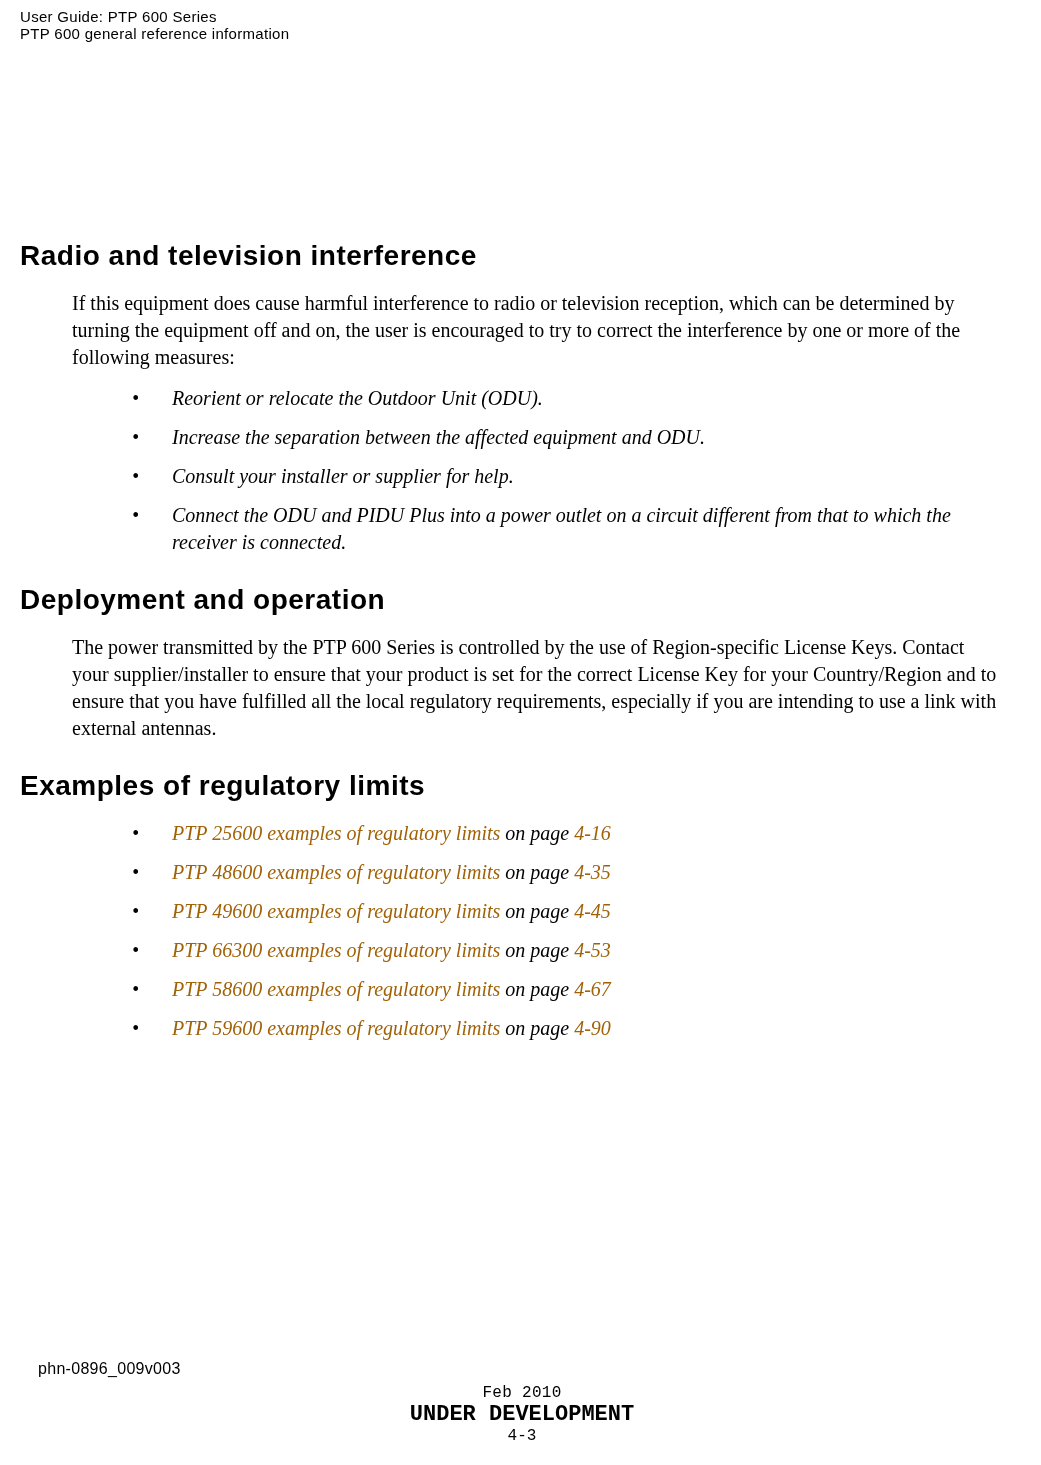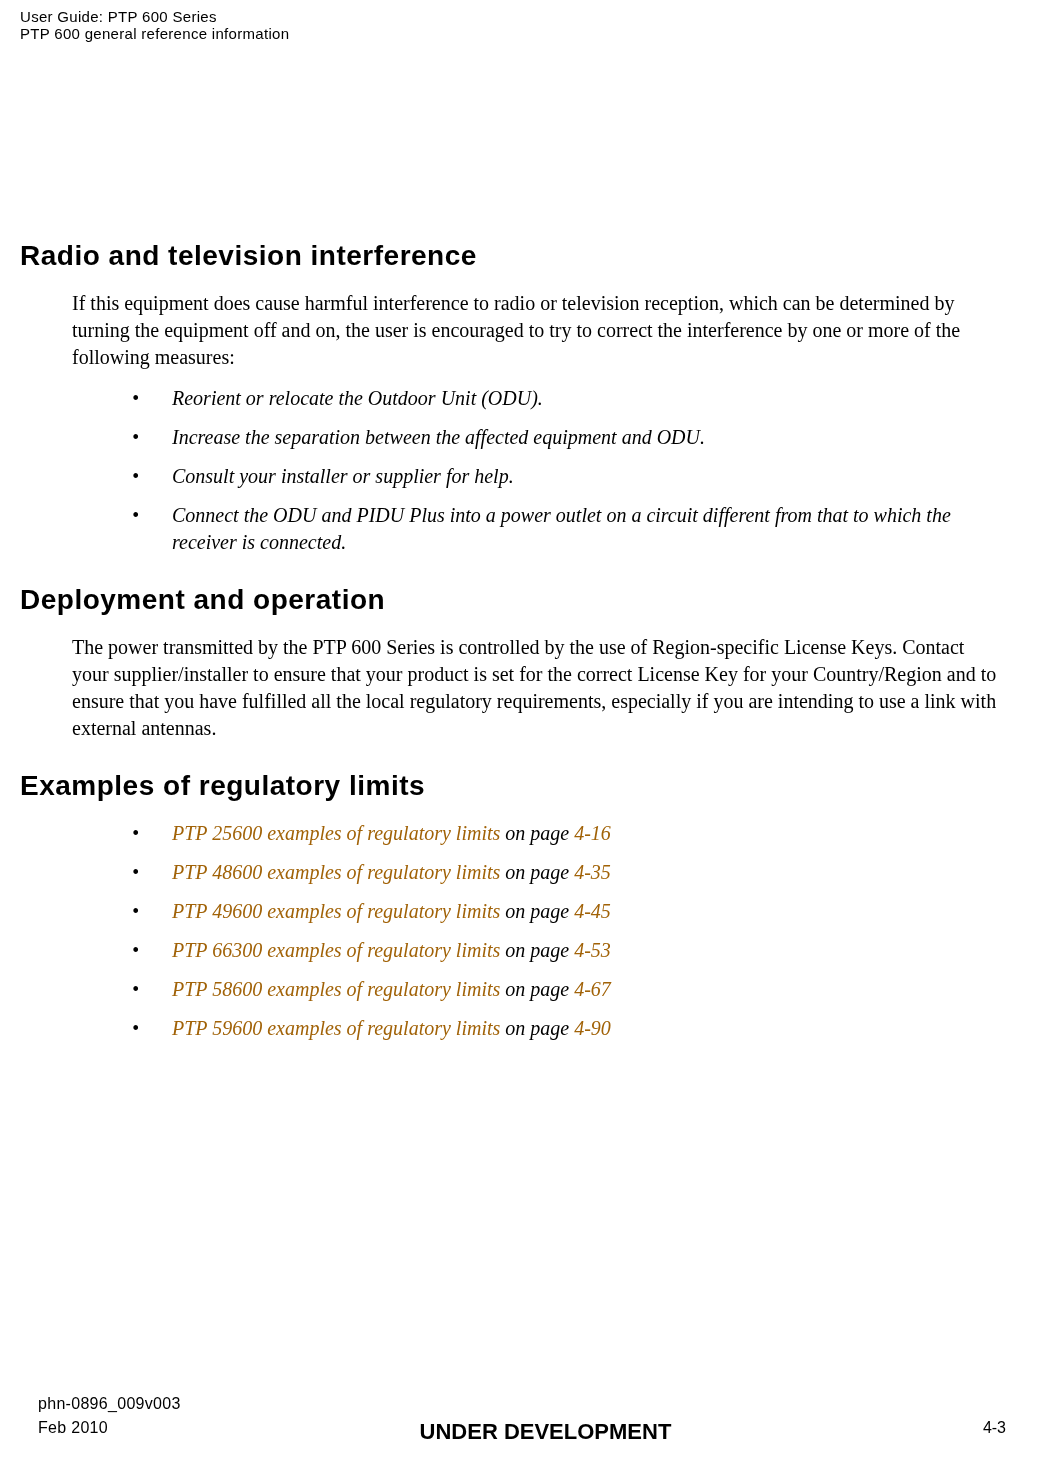--- a/index.html
+++ b/index.html
@@ -70,22 +70,23 @@
     }
     .footer-docid {
       font-family: Arial, Helvetica, sans-serif;
       font-size: 16px;
       letter-spacing: 0.3px;
       margin-bottom: 6px;
     }
     .footer-row {
       display: flex;
       justify-content: space-between;
-      align-items: flex-start;
-      font-family: Liberation Sans, sans-serif;
+      align-items: center;
+      font-family: Liberation Mono, monospace;
+      flex-direction: column;
     }
     .footer-date { font-size: 16px; letter-spacing: 0.3px; }
     .footer-status { font-size: 22px; font-weight: bold; }
     .footer-page { font-size: 16px; }
   </style>
 </head>
 <body>
 
 <div class="header">
   <span>User Guide: PTP 600 Series</span>

